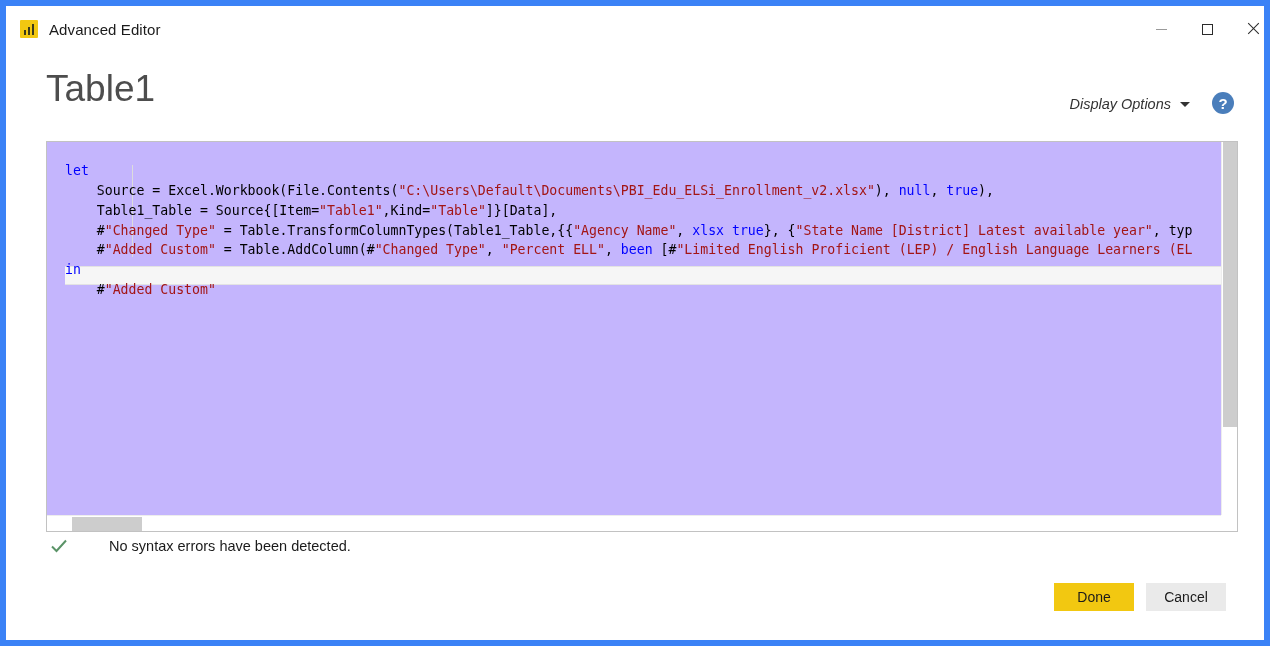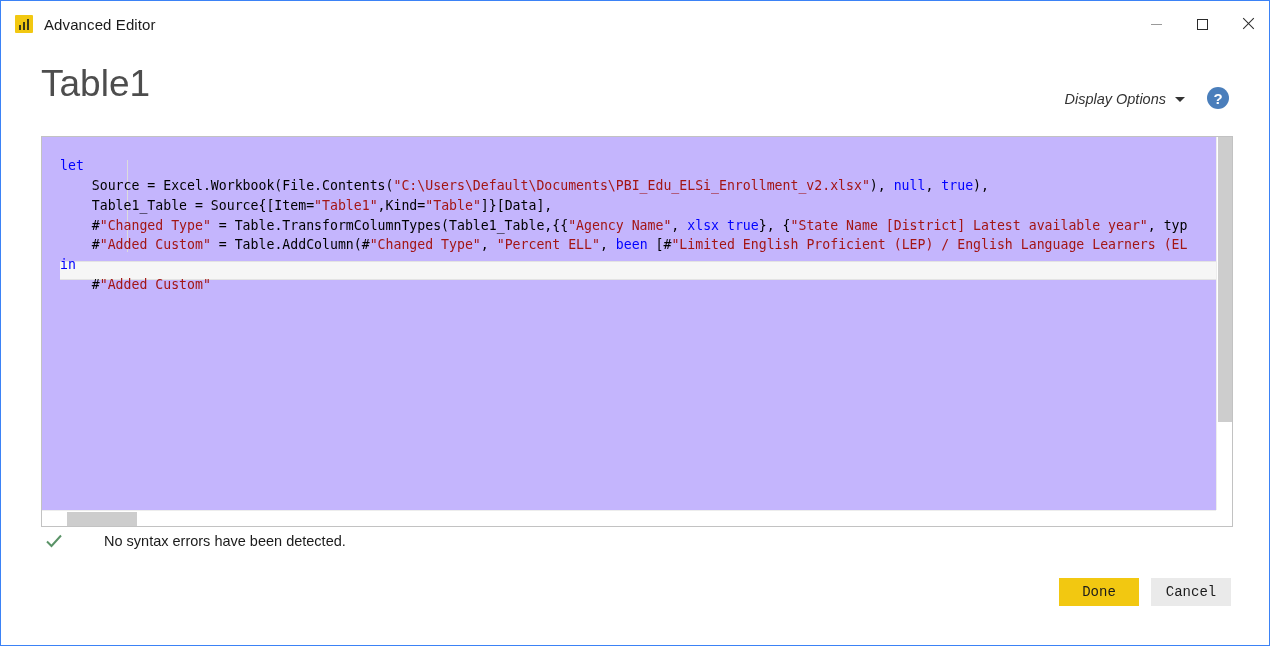--- a/index.html
+++ b/index.html
@@ -7,21 +7,21 @@
     margin: 0; padding: 0;
     width: 1270px; height: 646px;
     overflow: hidden;
     background: #ffffff;
     font-family: "Liberation Sans", sans-serif;
   }
   #window {
     position: relative;
     width: 1270px; height: 646px;
     background: #ffffff;
-    border: 1px solid #3b82f6;
+    border: 6px solid #3b82f6;
     overflow: hidden;
   }
 
   
   #titlebar {
     position: absolute; top: 0; left: 0;
     width: 1270px; height: 46px;
     background: #ffffff;
     display: flex; align-items: center;
   }
@@ -200,21 +200,21 @@
   }
   .btn {
     height: 28px;
     min-width: 80px;
     padding: 0 14px;
     font-size: 14px;
     color: #1b1b1b;
     border: none;
     display: flex; align-items: center; justify-content: center;
     cursor: default;
-    font-family: Liberation Mono, monospace;
+    font-family: Liberation Sans, sans-serif;
   }
   #btn-done { background: #f2c811; width: 78px; }
   #btn-cancel { background: #eaeaea; width: 80px; }
 </style>
 </head>
 <body>
 
 <div id="window">
 
   <div id="titlebar">

